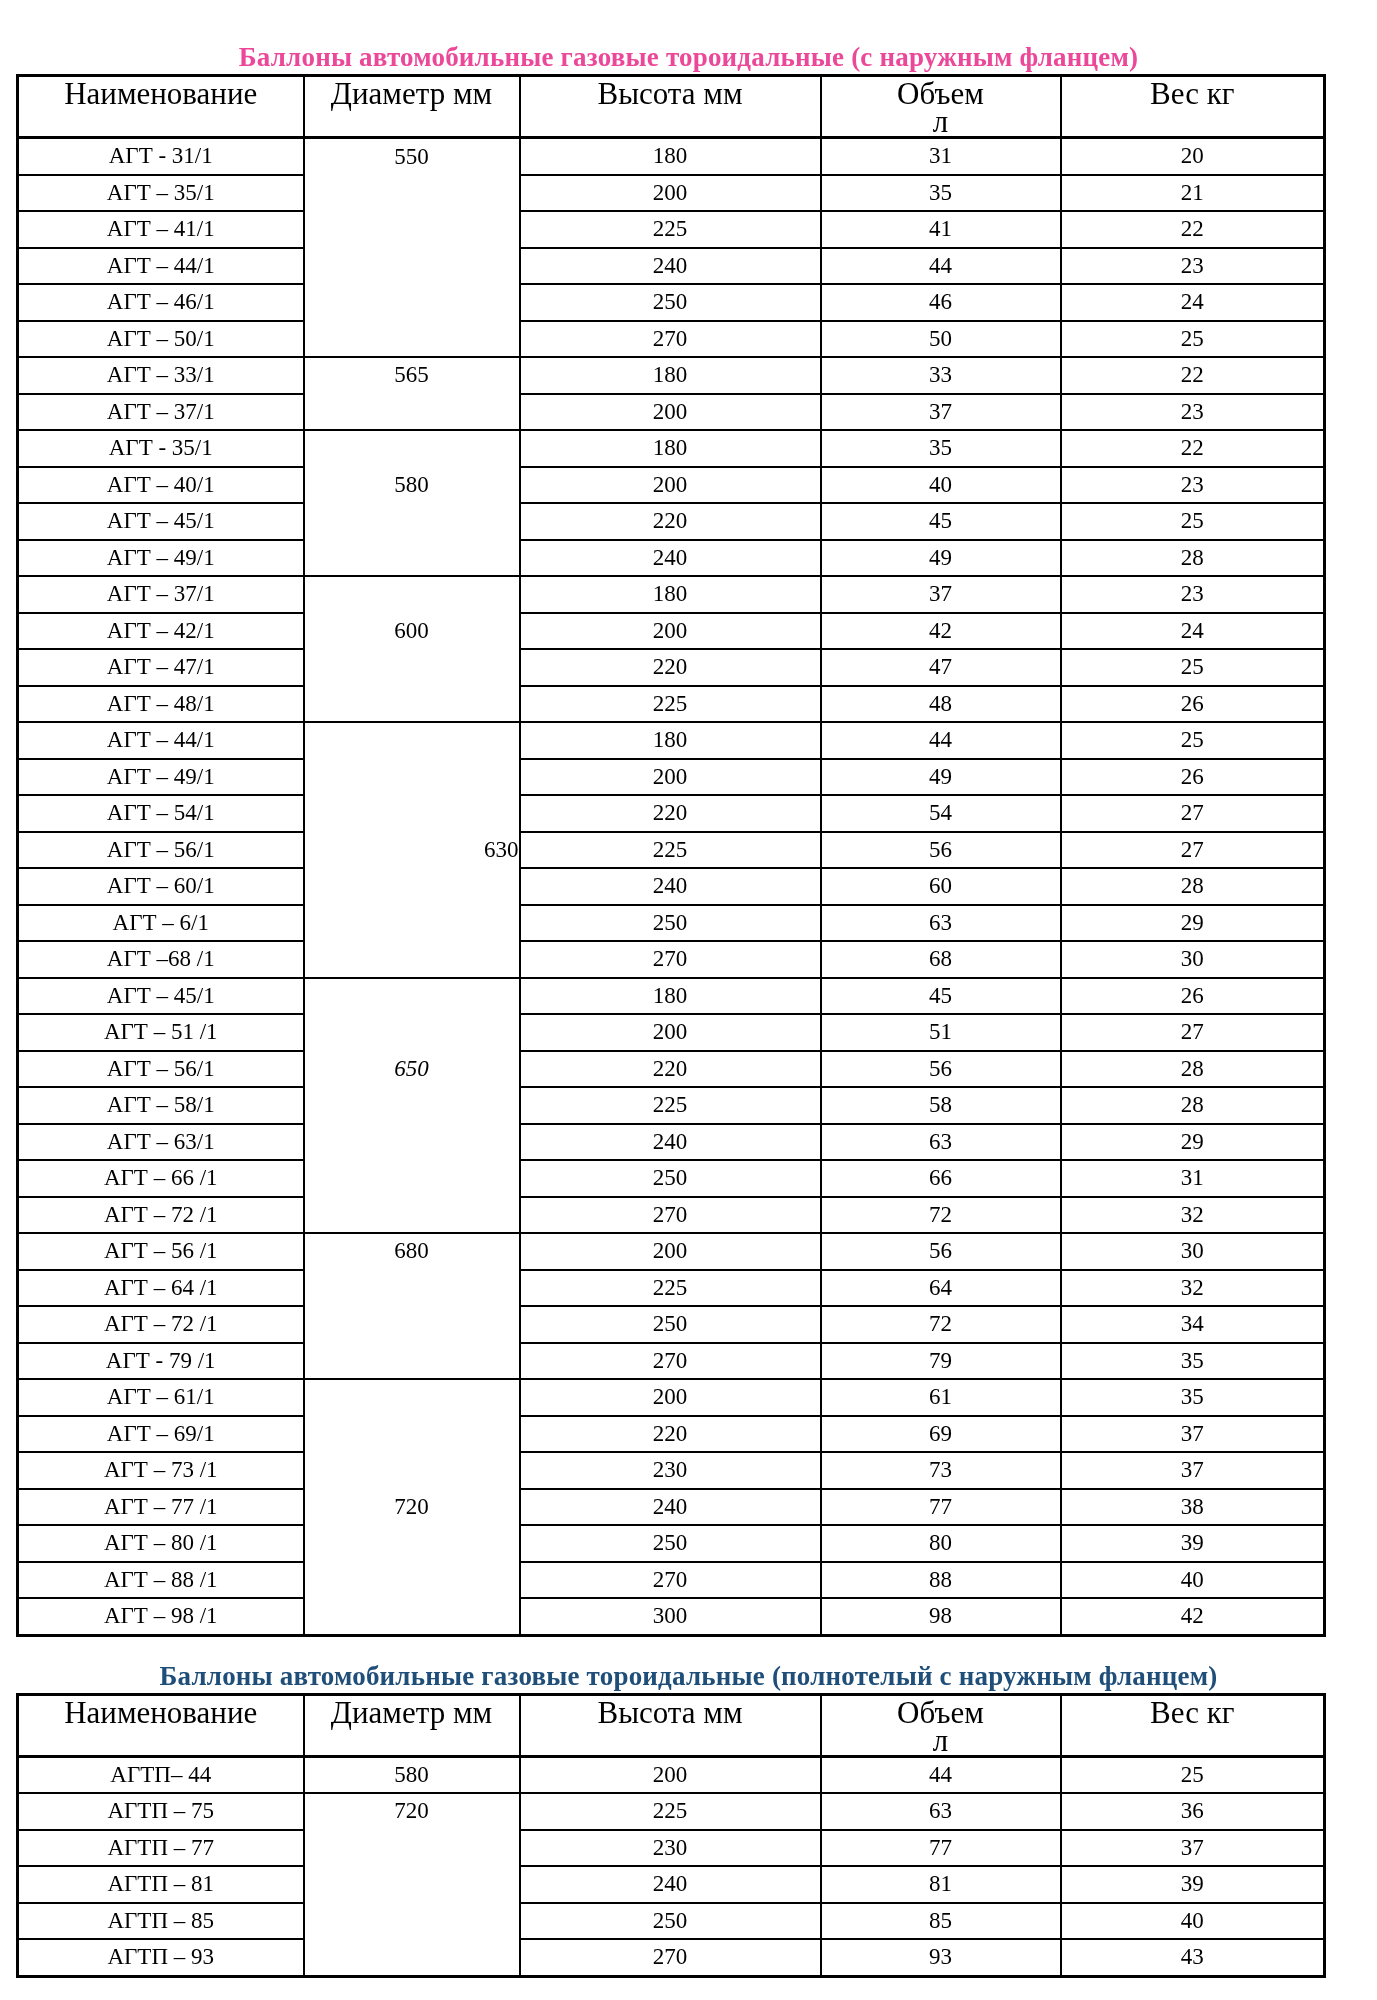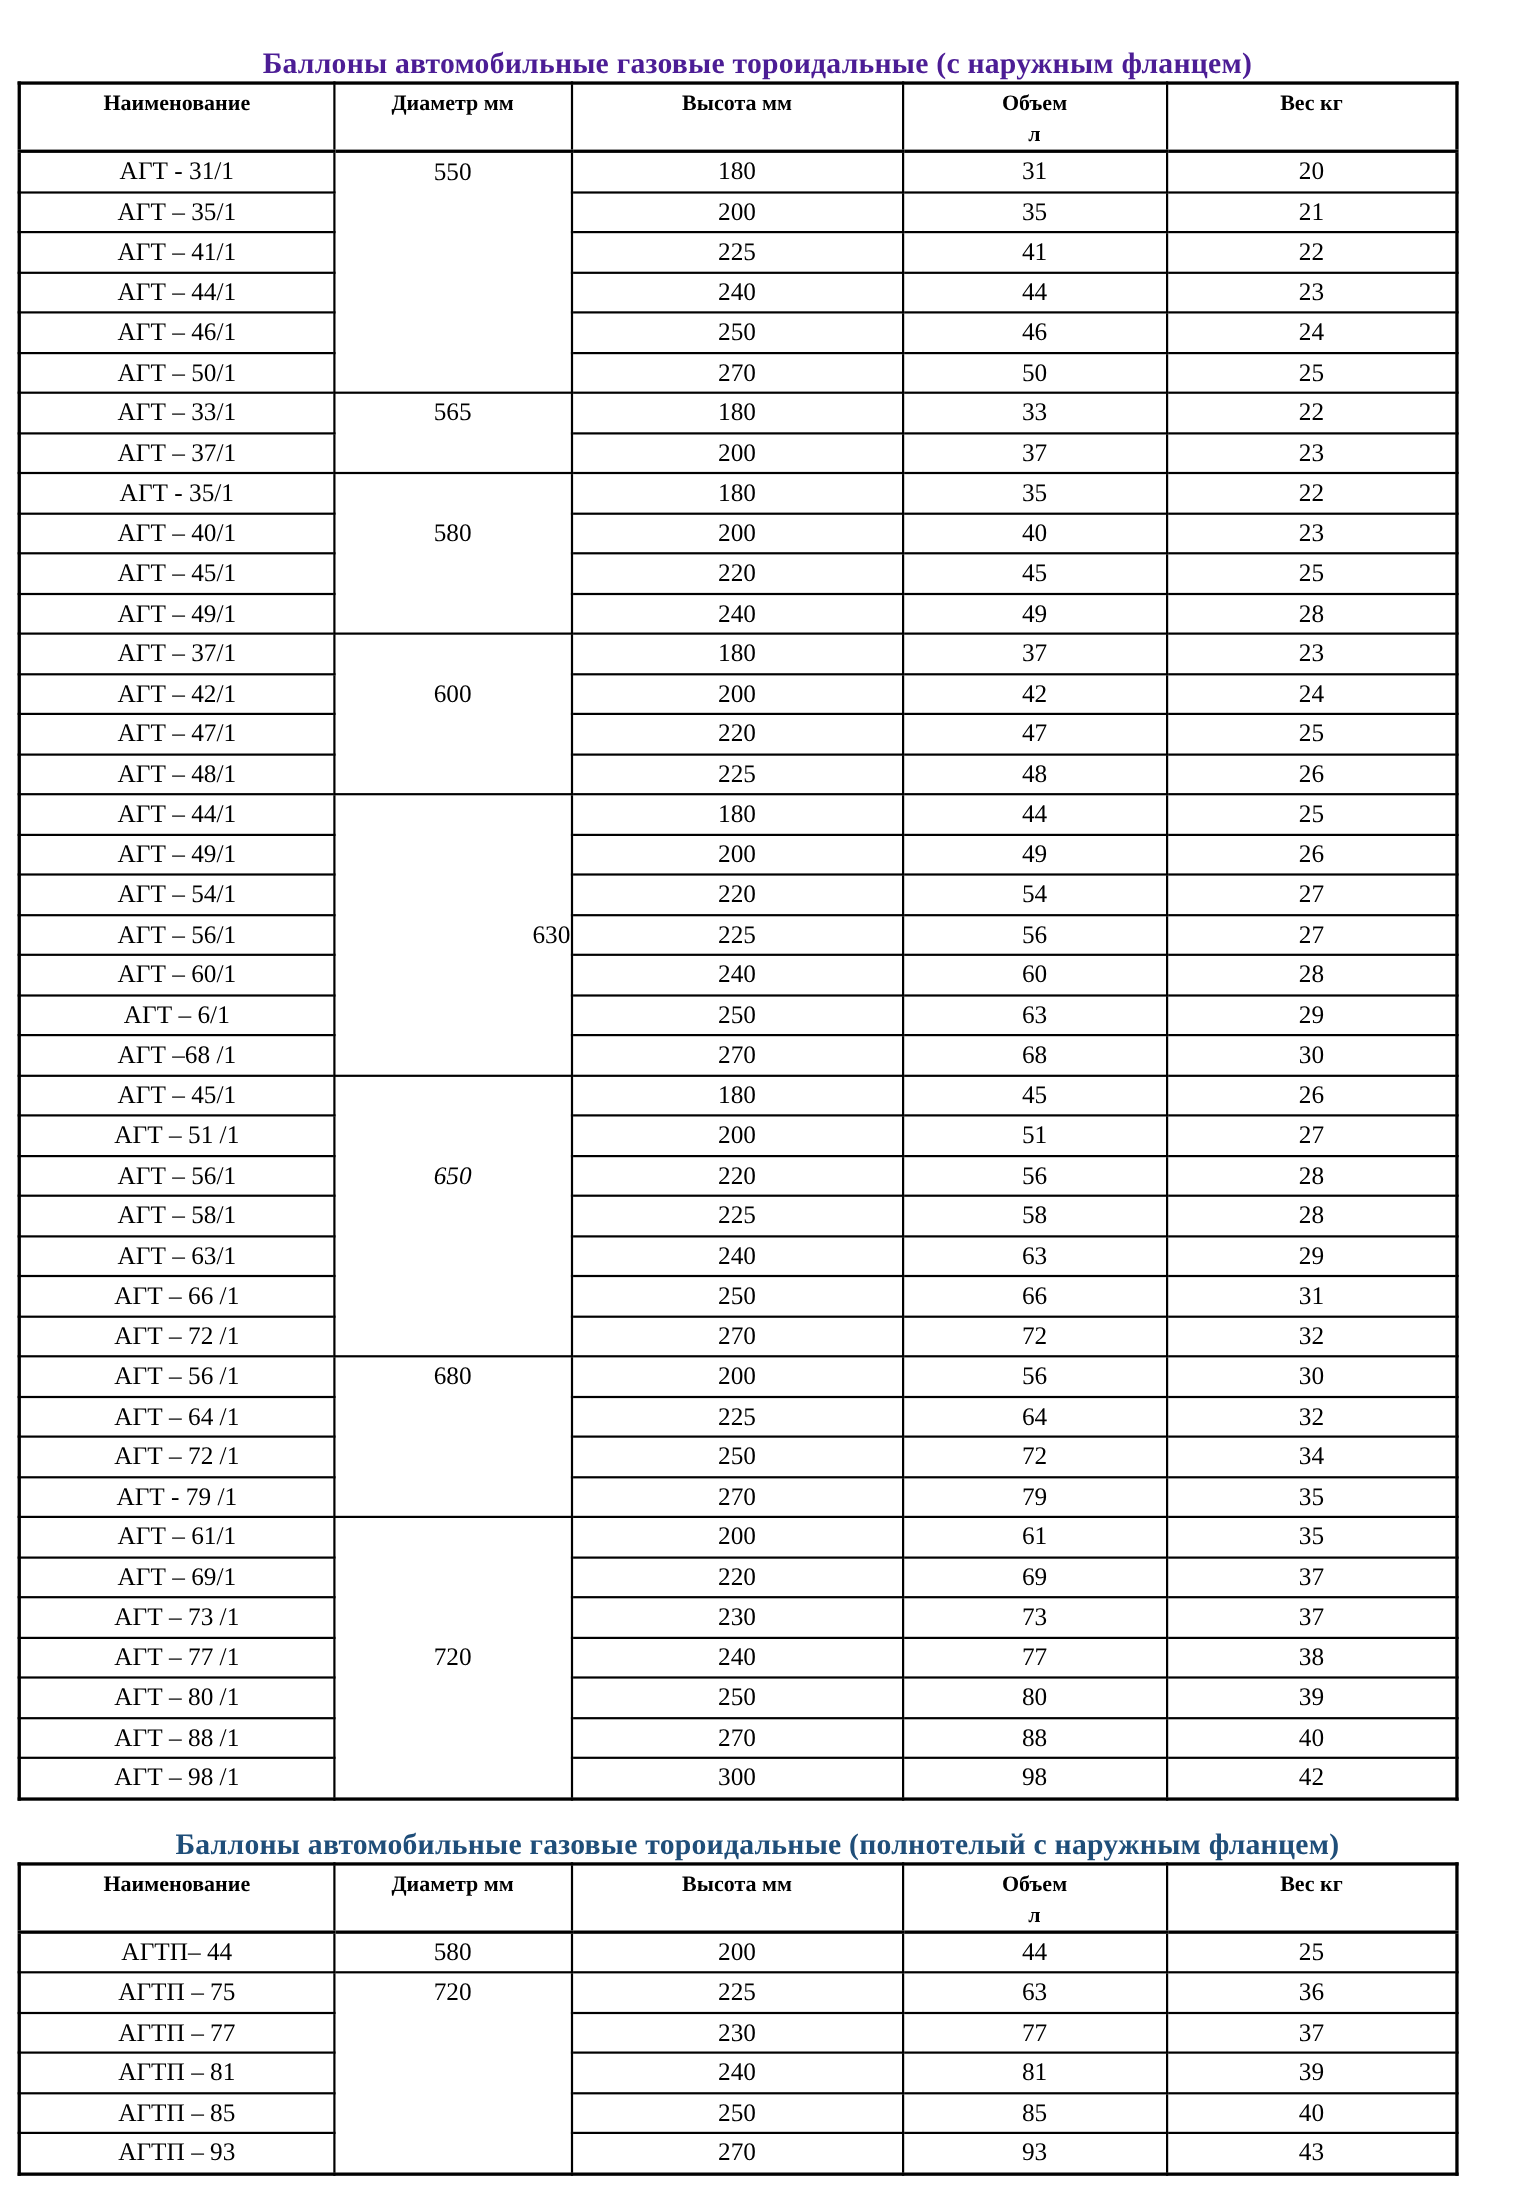--- a/index.html
+++ b/index.html
@@ -28,43 +28,43 @@
   col.c-height{width:301px;}
   col.c-vol{width:240px;}
   col.c-weight{width:264px;}
   th,td{
     border:2px solid #000;
     text-align:center;
     padding:0;
     overflow:hidden;
   }
   thead th{
-    font-weight:bold;
-    font-size:20px;
+    font-weight:normal;
+    font-size:31px;
     line-height:28px;
     vertical-align:top;
     height:54px;
     padding-top:3px;
     border-bottom:3px solid #000;
   }
   tbody td{
     font-size:23px;
     height:34.5px;
     line-height:34.5px;
     vertical-align:middle;
   }
   td.diam{vertical-align:top;}
   td.diam div{line-height:34.5px;}
 </style>
 </head>
 <body>
 
 <div class="doc">
 
-  <div class="title" style="color: #4c1d95;">Баллоны автомобильные газовые тороидальные (с наружным фланцем)</div>
+  <div class="title" style="color: #ec4899;">Баллоны автомобильные газовые тороидальные (с наружным фланцем)</div>
 
   <table class="data" id="table1">
     <colgroup>
       <col class="c-name">
         <col class="c-diam">
         <col class="c-height">
         <col class="c-vol">
         <col class="c-weight">
     </colgroup>
     <thead>

